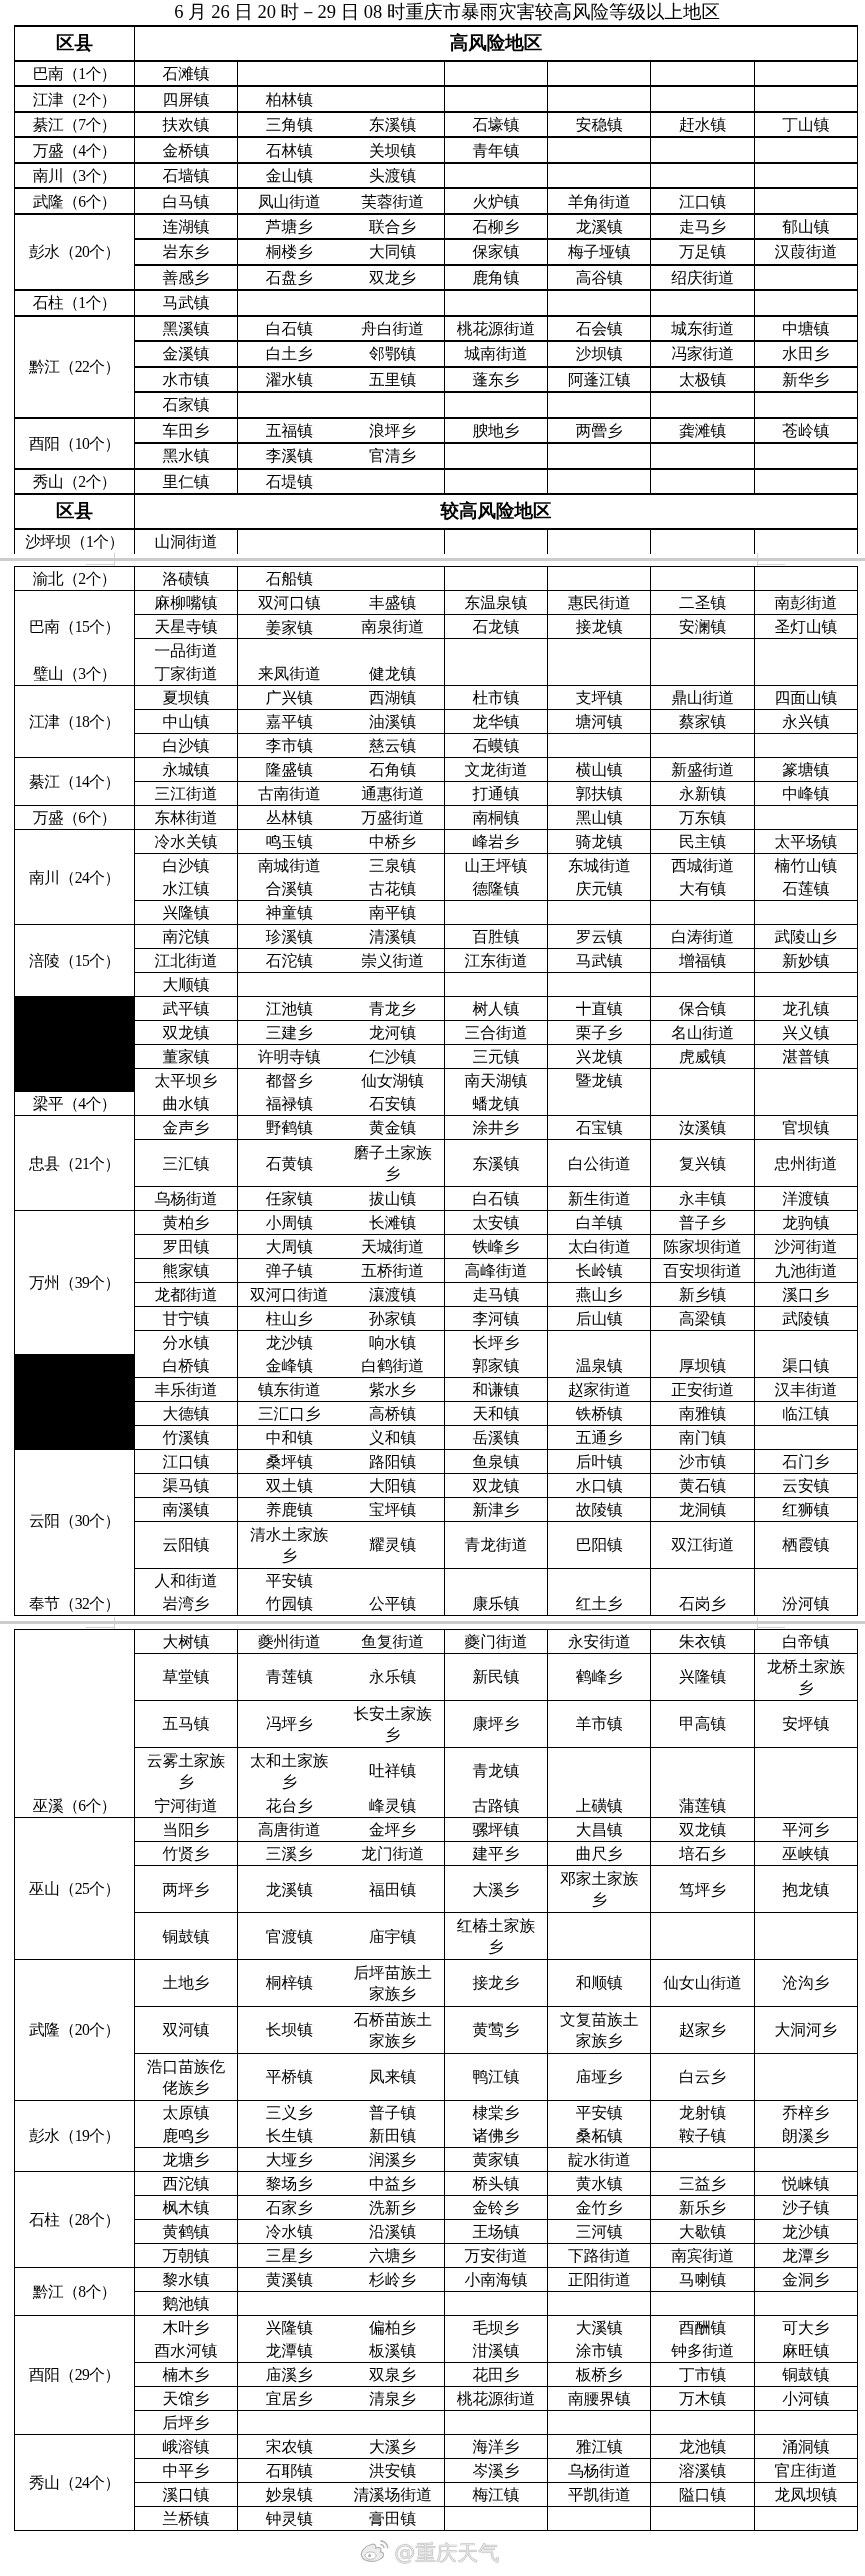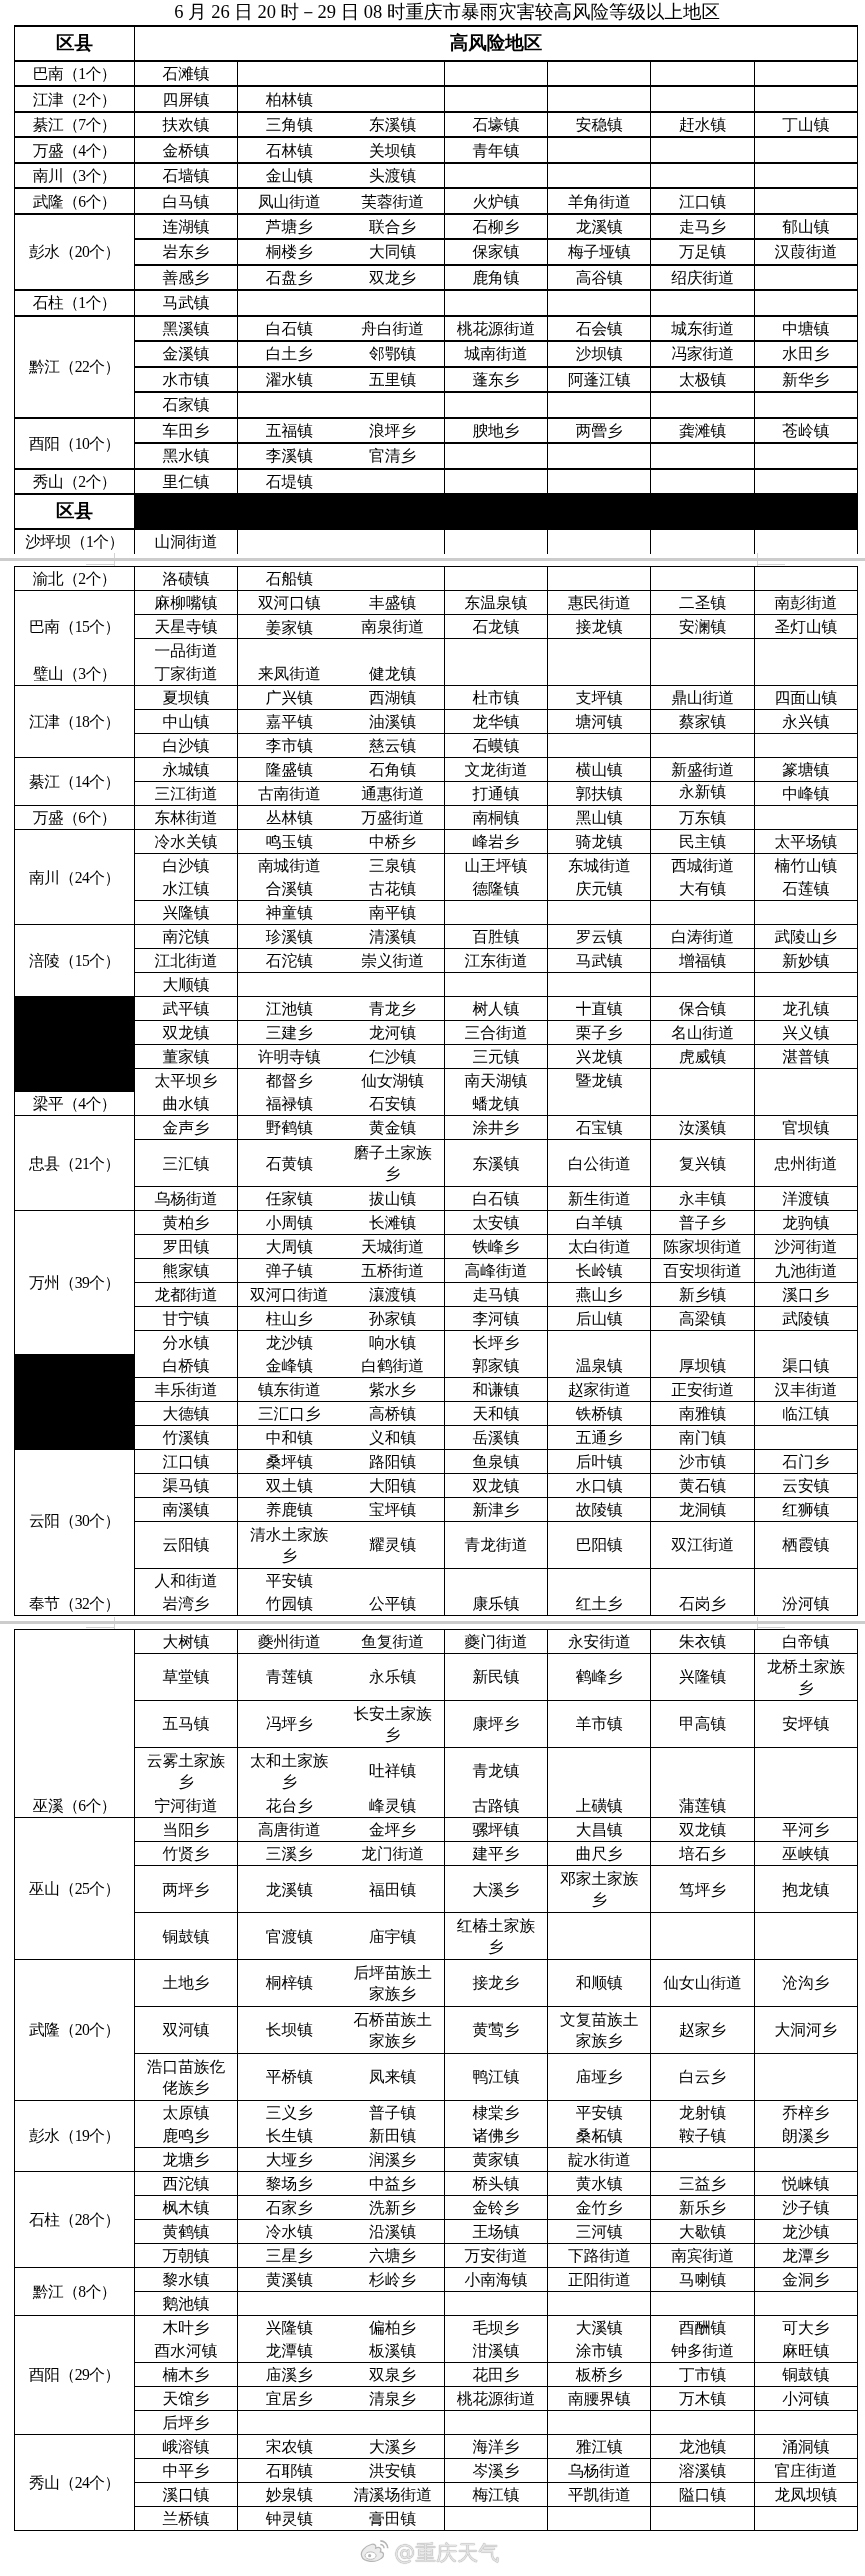--- a/index.html
+++ b/index.html
@@ -360,20 +360,23 @@
       <span class="txt">石堤镇</span>
     </div>
     <div class="cell " style="grid-area: 18 / 4;"></div>
     <div class="cell " style="grid-area: 18 / 5;"></div>
     <div class="cell " style="grid-area: 18 / 6;"></div>
     <div class="cell " style="grid-area: 18 / 7;"></div>
     <div class="cell " style="grid-area: 18 / 8;"></div>
     <div class="cell head" style="grid-area: 19 / 1;">
       <span class="txt">区县</span>
     </div>
+    <div class="cell head" style="grid-area: 19 / 2 / auto / span 7;">
+      <span class="txt">较高风险地区</span>
+    </div>
     <div class="cell district" style="grid-area: 20 / 1 / span 1;">
       <span class="txt">沙坪坝（1个）</span>
     </div>
     <div class="cell " style="grid-area: 20 / 2;">
       <span class="txt">山洞街道</span>
     </div>
     <div class="cell " style="grid-area: 20 / 3;"></div>
     <div class="cell " style="grid-area: 20 / 4;"></div>
     <div class="cell " style="grid-area: 20 / 5;"></div>
     <div class="cell " style="grid-area: 20 / 6;"></div>
@@ -568,21 +571,21 @@
     </div>
     <div class="cell " style="grid-area: 10 / 4;">
       <span class="txt">通惠街道</span>
     </div>
     <div class="cell " style="grid-area: 10 / 5; font-family: Liberation Serif, serif;">
       <span class="txt">打通镇</span>
     </div>
     <div class="cell " style="grid-area: 10 / 6;">
       <span class="txt">郭扶镇</span>
     </div>
-    <div class="cell " style="grid-area: 10 / 7; font-family: Liberation Mono, monospace;">
+    <div class="cell " style="grid-area: 10 / 7;">
       <span class="txt">永新镇</span>
     </div>
     <div class="cell " style="grid-area: 10 / 8;">
       <span class="txt">中峰镇</span>
     </div>
     <div class="cell district" style="grid-area: 11 / 1 / span 1;">
       <span class="txt">万盛（6个）</span>
     </div>
     <div class="cell " style="grid-area: 11 / 2;">
       <span class="txt">东林街道</span>

